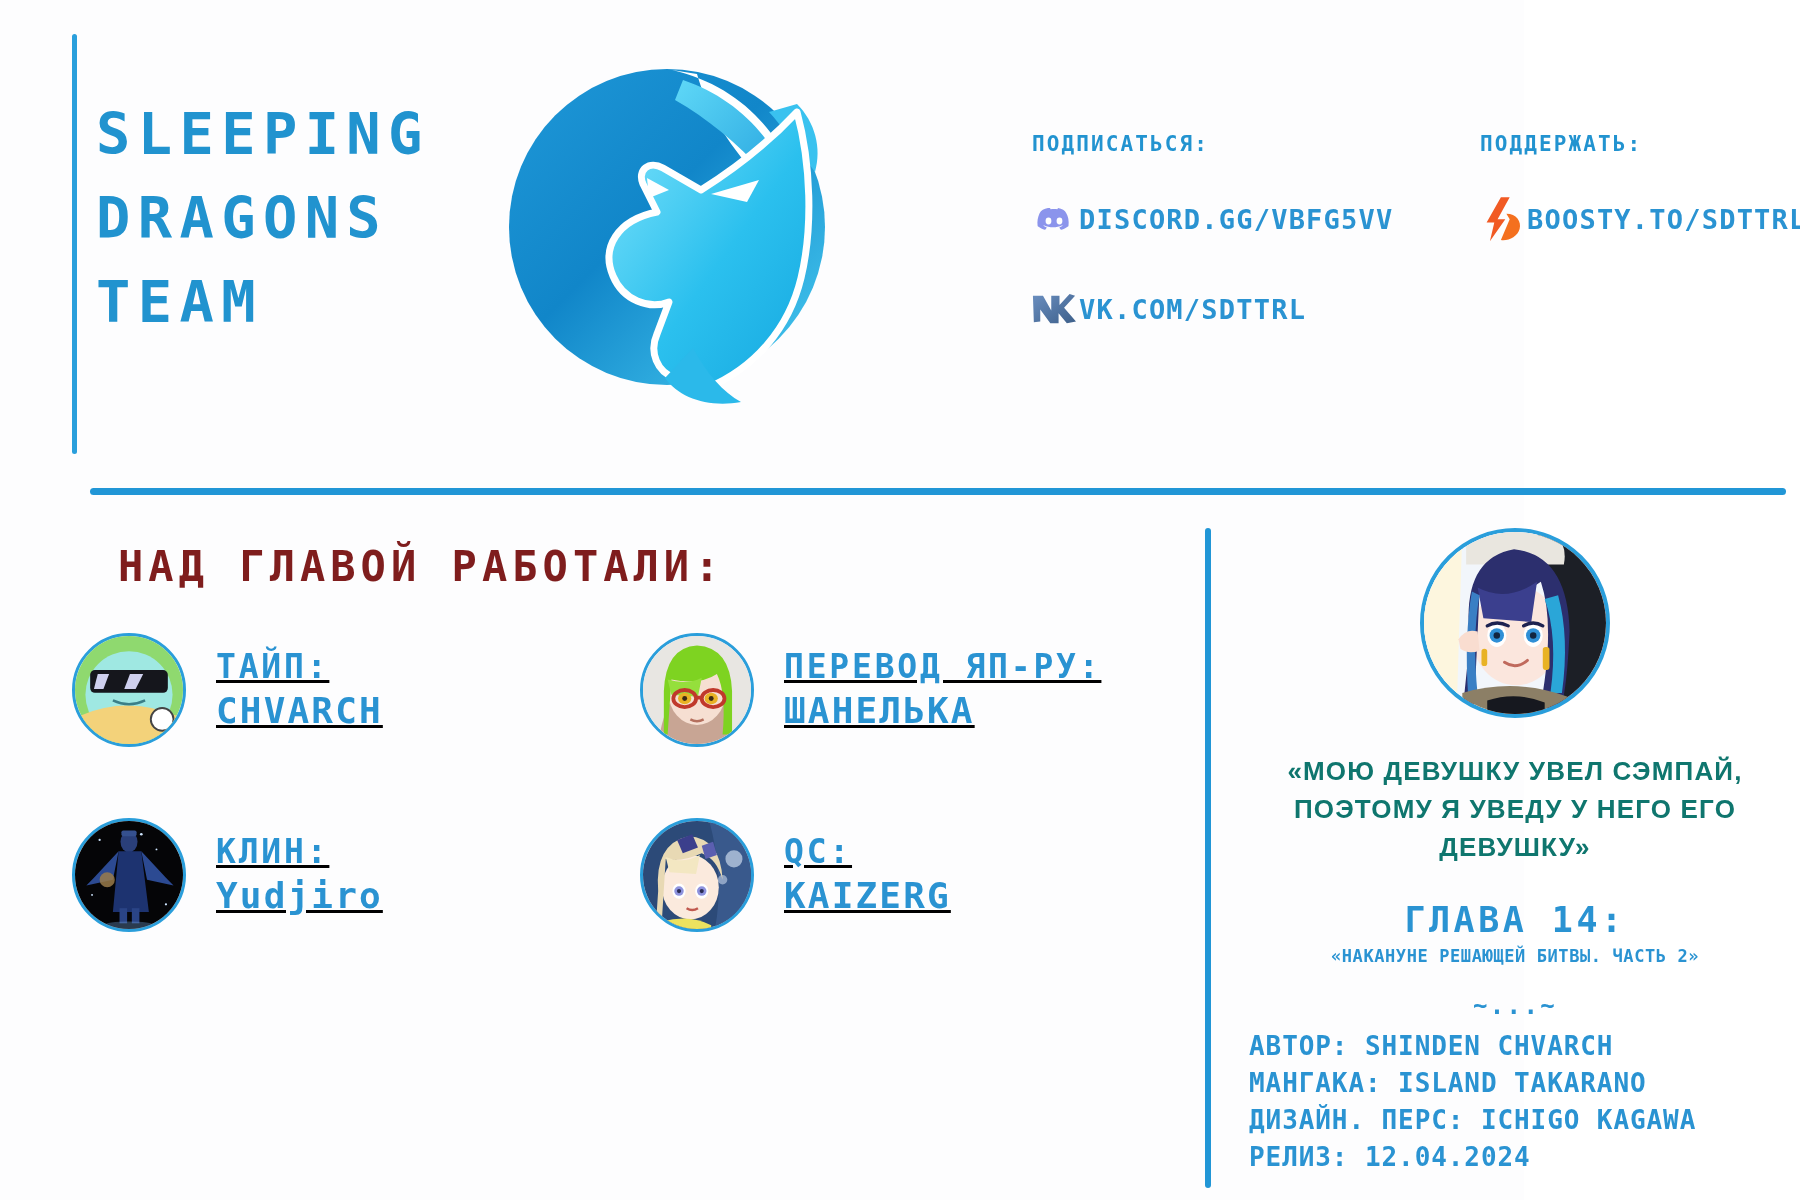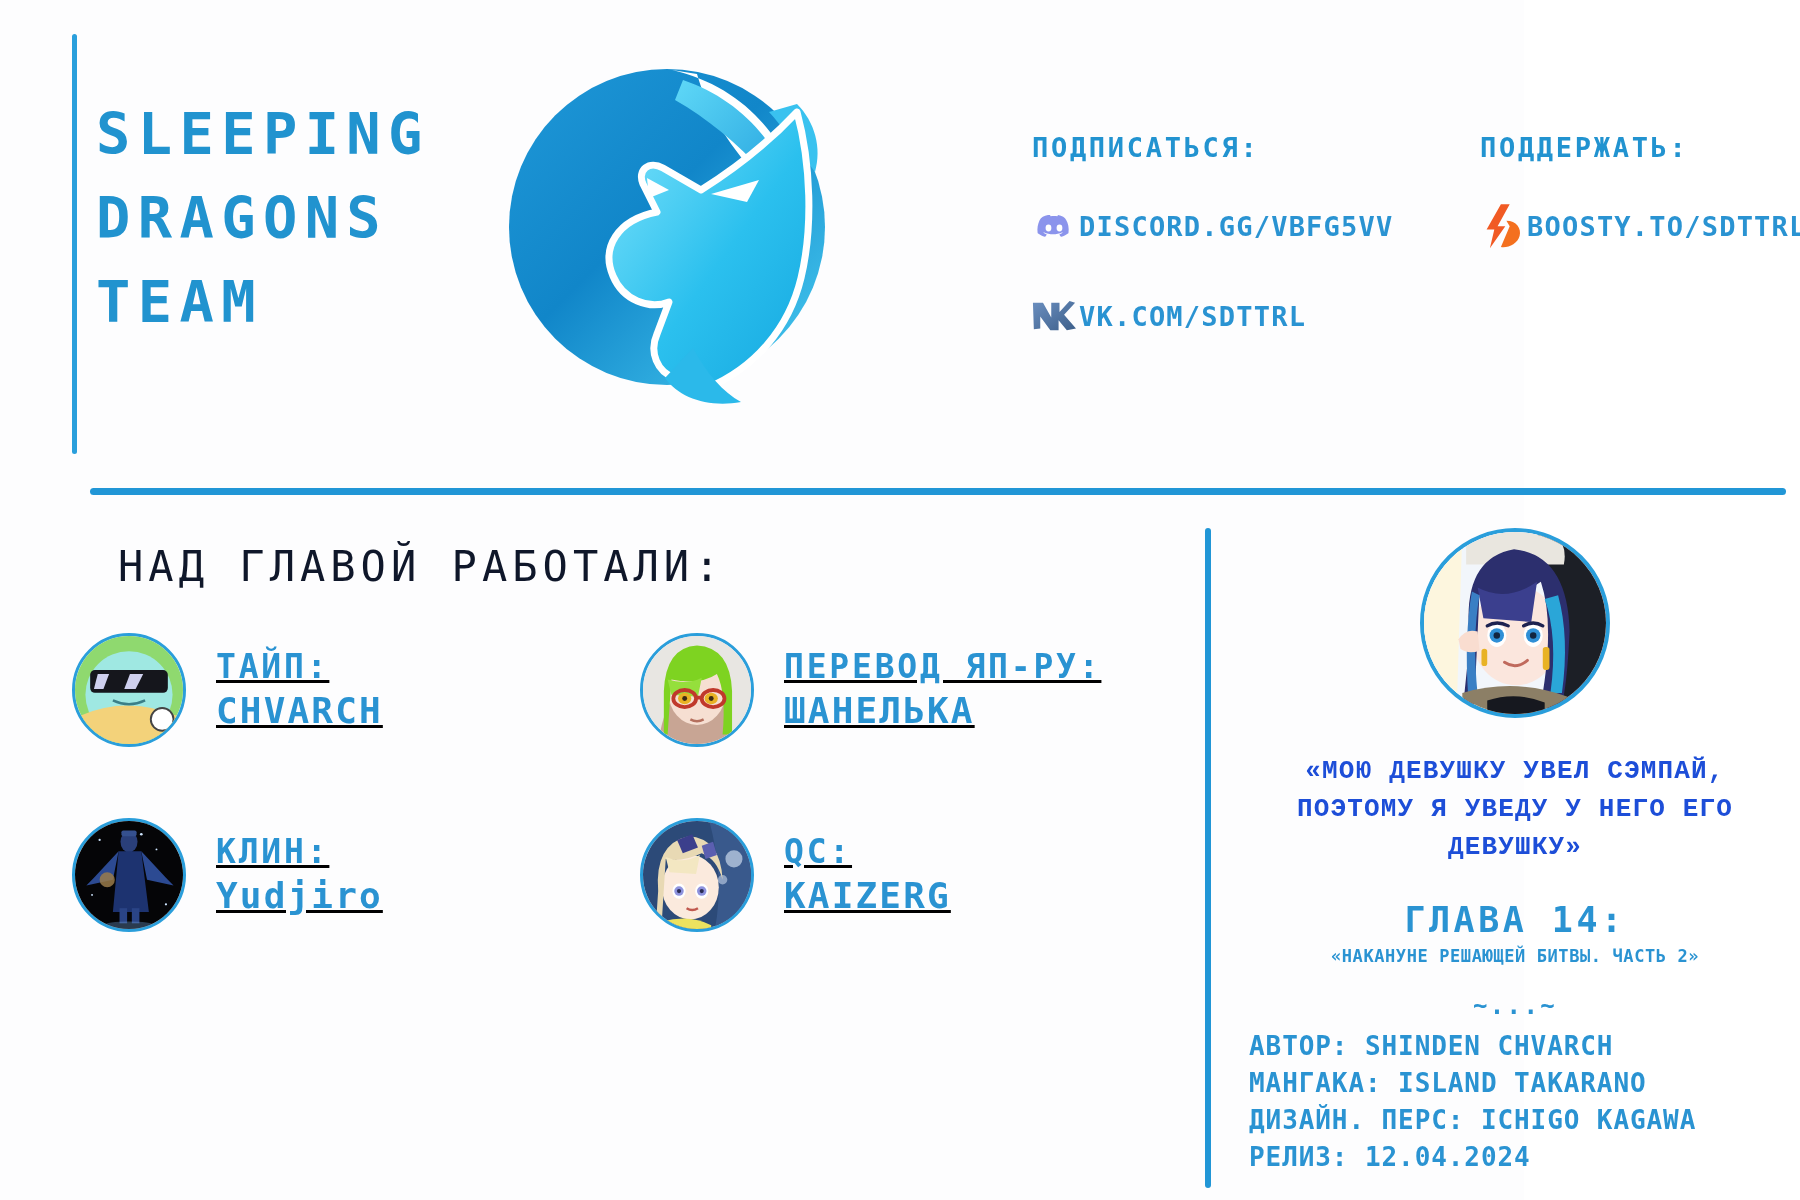--- a/index.html
+++ b/index.html
@@ -60,21 +60,21 @@
   .social-col {
     position: absolute;
     top: 132px;
   }
   .social-col.subscribe { left: 1032px; }
   .social-col.support   { left: 1480px; }
 
   .social-heading {
     font-family: "DejaVu Sans Mono", monospace;
     font-weight: bold;
-    font-size: 27px;
+    font-size: 21px;
     letter-spacing: 0.10em;
     color: #2293d0;
     margin-bottom: 40px;
   }
 
   .social-row {
     display: flex;
     align-items: center;
     gap: 3px;
     margin-bottom: 44px;
@@ -107,24 +107,24 @@
   .body-area {
     position: absolute;
     left: 0; top: 500px;
     width: 1800px; height: 700px;
   }
 
   .credits-heading {
     position: absolute;
     left: 118px; top: 42px;
     font-family: "DejaVu Sans Mono", monospace;
-    font-weight: normal;
+    font-weight: bold;
     font-size: 42px;
     letter-spacing: 0.12em;
-    color: #0f172a;
+    color: #7f1d1d;
   }
 
   .credit-item {
     position: absolute;
     display: flex;
     align-items: center;
     gap: 30px;
     text-decoration: underline;
   }
   .credit-item.i0 { left: 72px;  top: 133px; }
@@ -184,26 +184,26 @@
     margin: 28px auto 0;
     border-radius: 50%;
     border: 4px solid #2a9edb;
     overflow: hidden;
     background: #e7f3fb;
   }
   .portrait svg { display: block; width: 100%; height: 100%; }
 
   .manga-title {
     margin-top: 34px;
-    font-family: Liberation Mono, monospace;
+    font-family: Liberation Sans, sans-serif;
     font-weight: bold;
     font-size: 26px;
     line-height: 38px;
     letter-spacing: 0.045em;
-    color: #1d4ed8;
+    color: #0f766e;
   }
 
   .chapter-no {
     margin-top: 34px;
     font-family: "DejaVu Sans Mono", monospace;
     font-weight: bold;
     font-size: 35px;
     letter-spacing: 0.10em;
     color: #2a93d2;
   }

